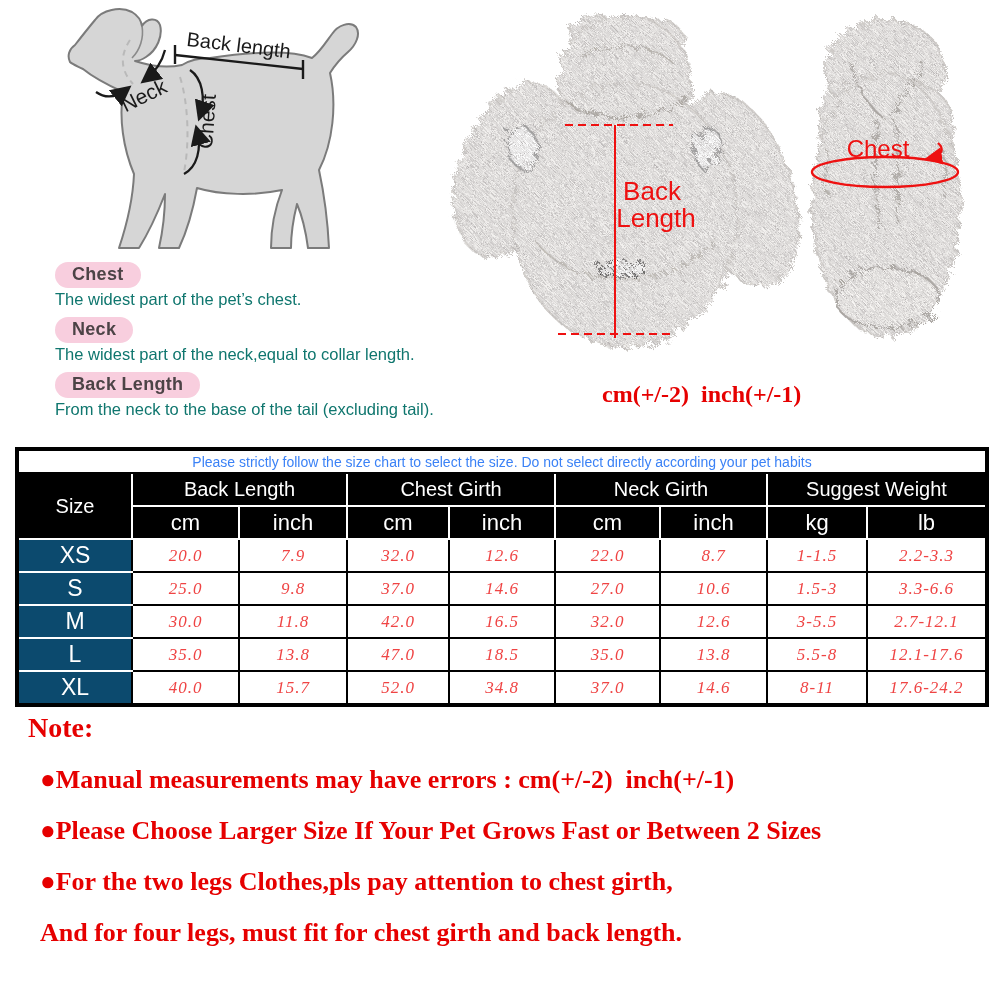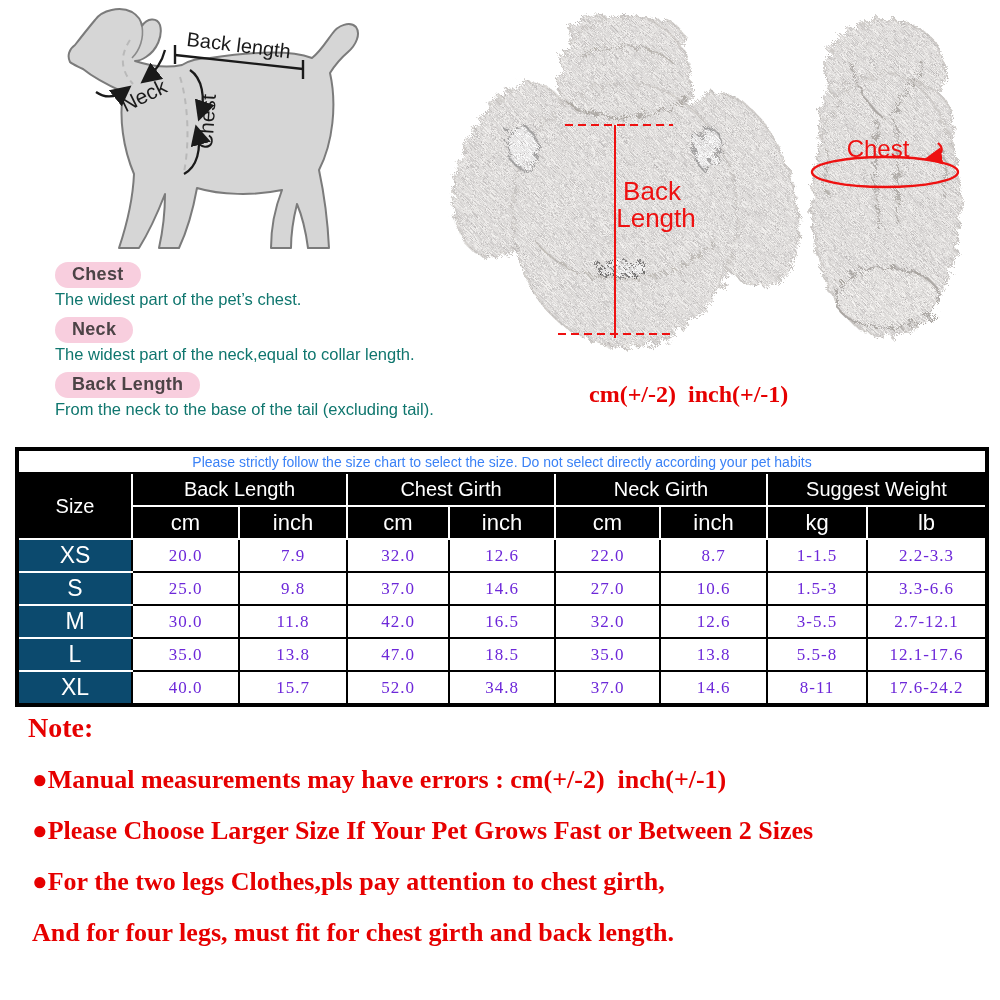--- a/index.html
+++ b/index.html
@@ -11,40 +11,40 @@
   #garment-figure{position:absolute;left:440px;top:0;}
 
   
   #definitions{position:absolute;left:55px;top:262px;width:480px;}
   .def{margin-bottom:8px;}
   .pill{display:inline-block;background:#f8cede;color:#4c4346;font-size:18px;font-weight:bold;
         padding:2px 17px 3px;border-radius:13px;letter-spacing:.3px;}
   .def-text{margin:2px 0 0 0;color:#0f766e;font-size:16.5px;}
 
   
-  #tolerance{position:absolute;left:589px;top:381px;color:#e60000;
+  #tolerance{position:absolute;left:602px;top:381px;color:#e60000;
              font-family:"Liberation Serif",serif;font-weight:bold;font-size:24px;white-space:pre-wrap;}
 
   
   #size-table{position:absolute;left:15px;top:447px;width:970px;border-collapse:collapse;
               table-layout:fixed;border:4px solid #000;background:#fff;}
   #size-table td,#size-table th{text-align:center;vertical-align:middle;padding:0;}
   .notice-cell{height:21px;border:2px solid #000;color:#3b82f6;font-size:14px;font-weight:normal;}
   th.grp{background:#000;color:#fff;border:2px solid #fff;font-weight:normal;font-size:20px;height:31px;}
   th.unit{background:#000;color:#fff;border:2px solid #fff;font-weight:normal;font-size:22px;height:31px;}
   td.size{background:#0c4a6e;color:#fff;border:2px solid #fff;border-right:2px solid #000;
           font-size:23px;height:31px;}
   td.val{border:2px solid #000;font-family:"Liberation Serif",serif;font-size:17px;
-         letter-spacing:1px;color:#6d28d9;height:31px;}
+         letter-spacing:1px;color:#ef4444;height:31px;font-style:italic;}
 
   
   #notes{position:absolute;left:28px;top:712px;color:#e60000;
          font-family:"Liberation Serif",serif;font-weight:bold;}
   #notes .note-heading{font-size:28px;margin:0 0 21px 0;}
-  #notes .note-line{font-size:26px;margin:0 0 21px 4px;white-space:pre-wrap;}
+  #notes .note-line{font-size:26px;margin:0 0 21px 12px;white-space:pre-wrap;}
 
   svg text{font-family:"Liberation Sans",sans-serif;}
 </style>
 </head>
 <body>
 <div id="page">
 
 <svg id="dog-figure" width="340" height="280" viewBox="0 0 340 280">
   <defs>
     <marker id="ah" markerWidth="9" markerHeight="9" refX="6.5" refY="4.5" orient="auto">

